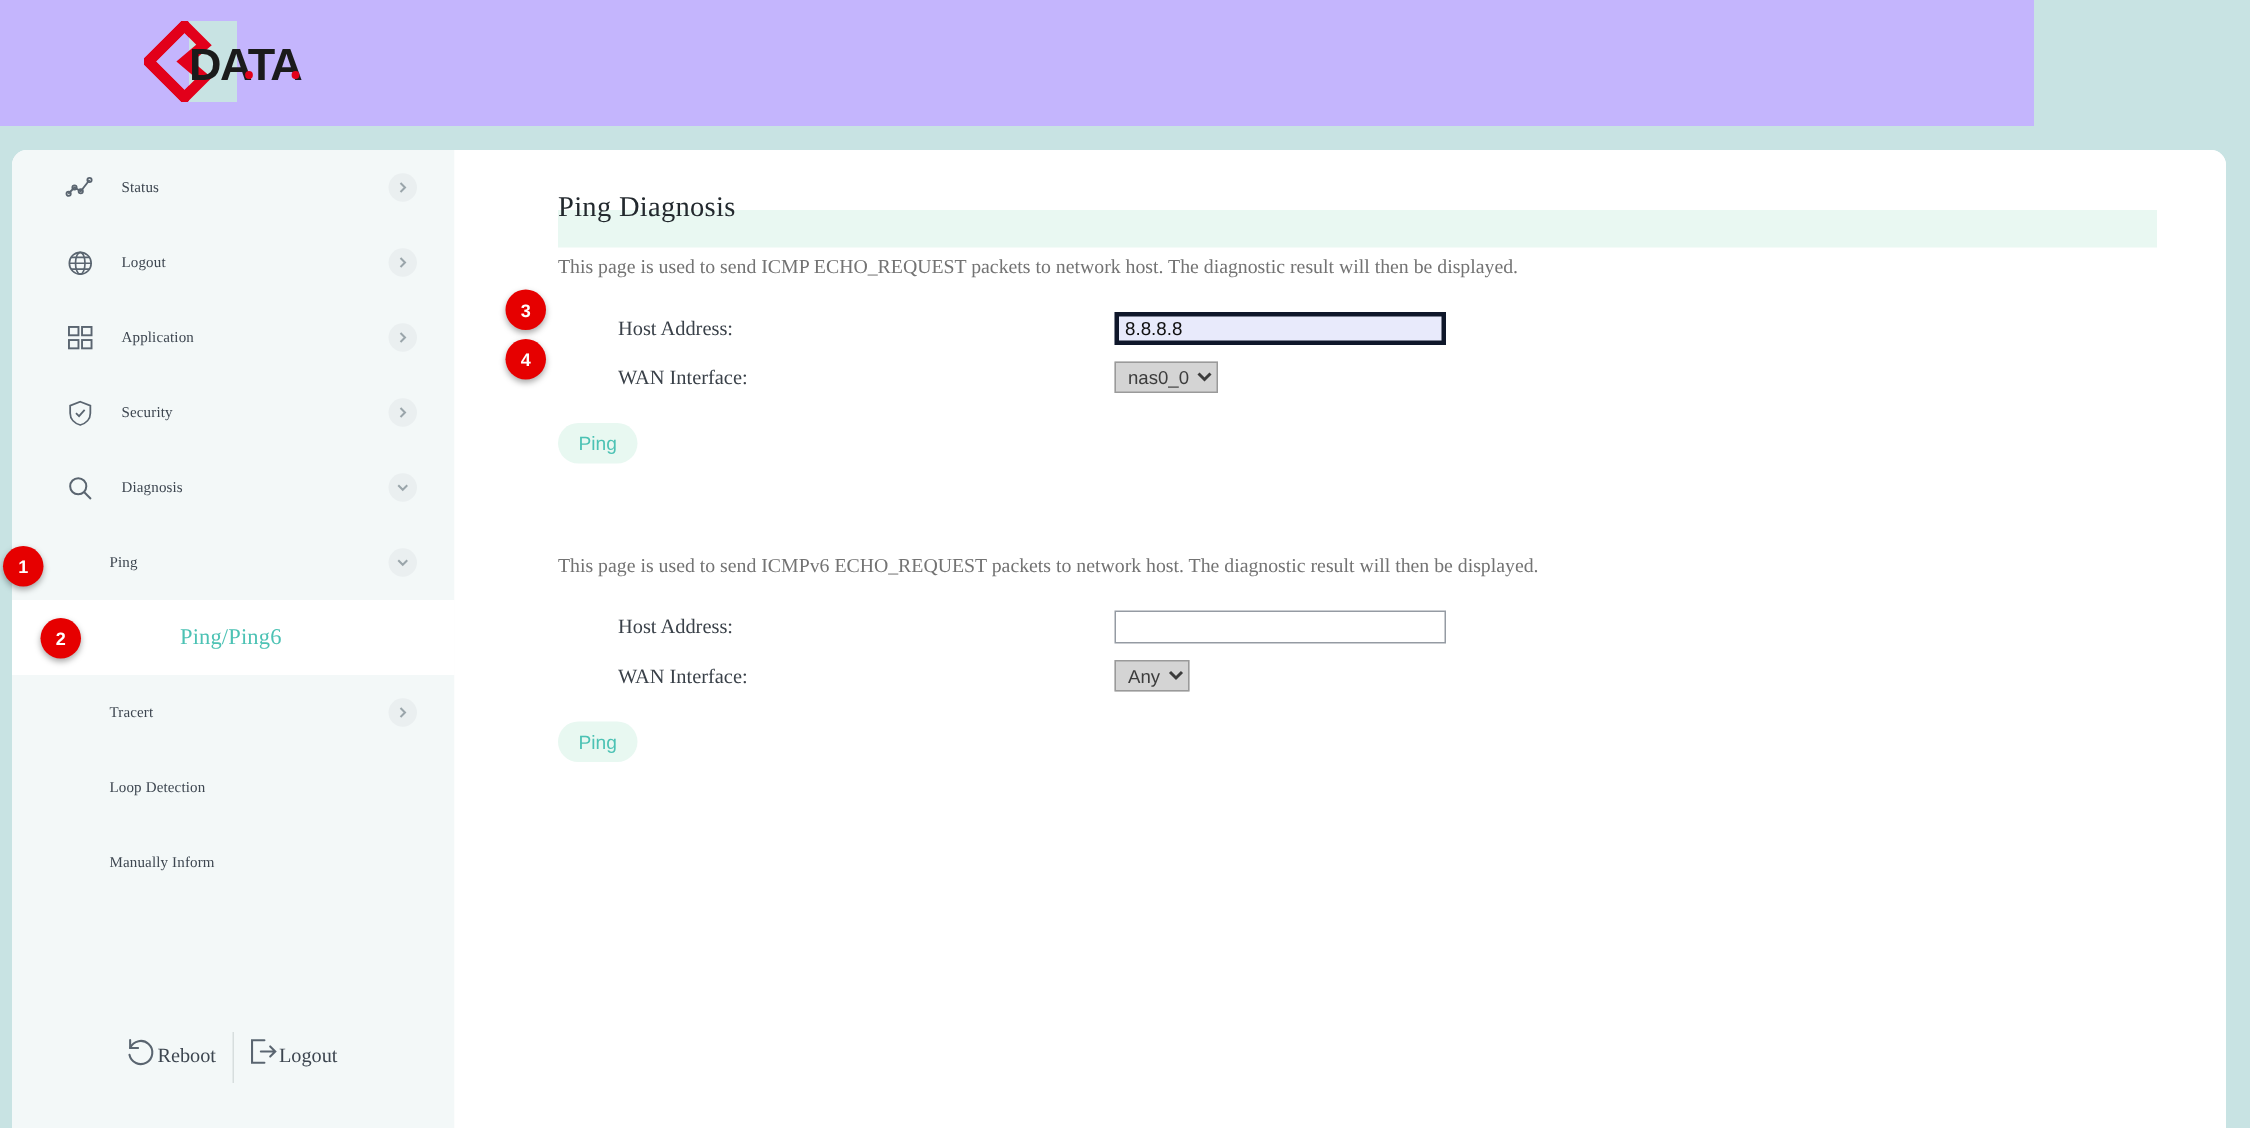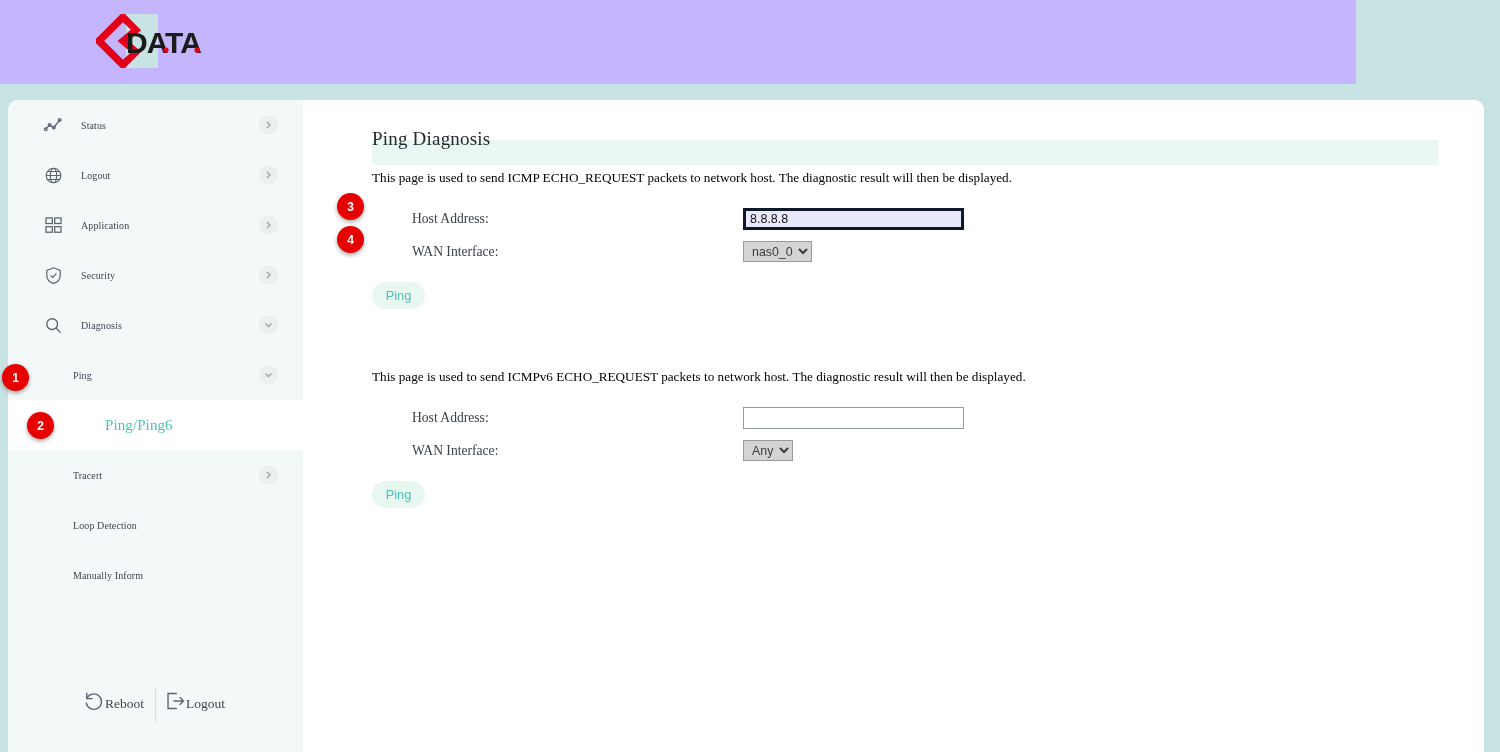--- a/index.html
+++ b/index.html
@@ -75,21 +75,21 @@
     color: #9aa5aa;
   }
   .nav-item.sub { padding-left: 65px; }
   .nav-item.sub .nav-label { margin-left: 0; }
   .nav-item.child {
     padding-left: 94px;
     background: #ffffff;
     height: 50px;
   }
   .nav-item.child .nav-label {
-    margin-left: 3px;
+    margin-left: 18px;
     color: #4cc2b4;
     font-size: 15px;
   }
 
   
   #bottom-actions {
     position: absolute;
     left: 0; top: 588px;
     width: 295px; height: 70px;
     display: flex;
@@ -139,21 +139,21 @@
     font-size: 19px;
     font-weight: normal;
     color: #23292e;
     letter-spacing: .2px;
     white-space: nowrap;
   }
   .sec-desc {
     margin-left: 69px;
     margin-top: 5px;
     font-size: 13.2px;
-    color: #000000;
+    color: #737373;
     white-space: nowrap;
   }
   .frow {
     position: relative;
     margin-left: 109px;
     height: 33px;
     display: flex;
     align-items: center;
   }
   .frow .flabel {

